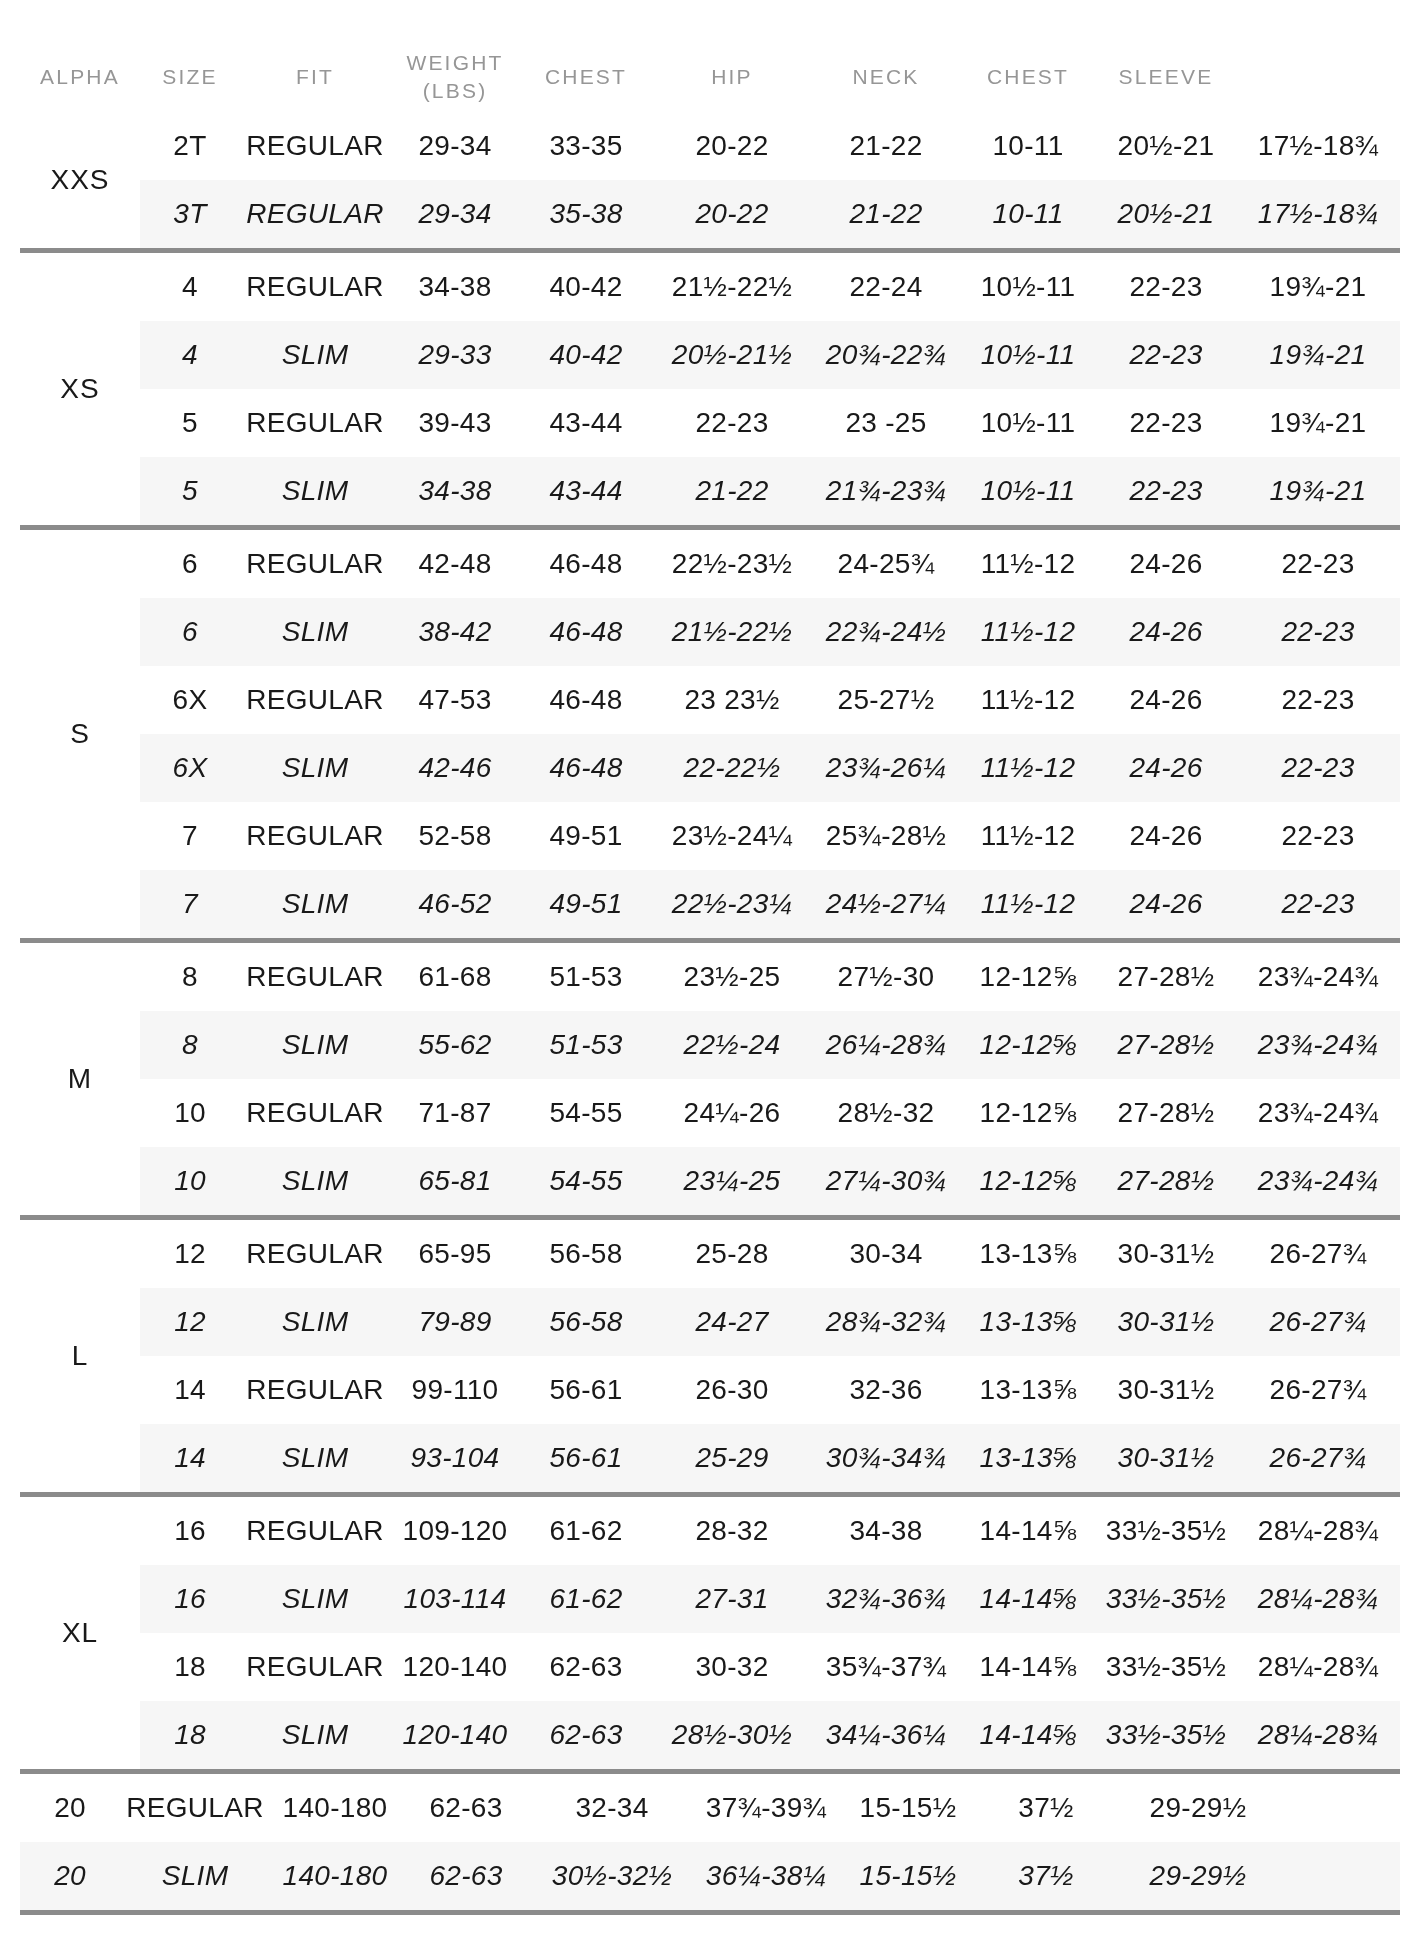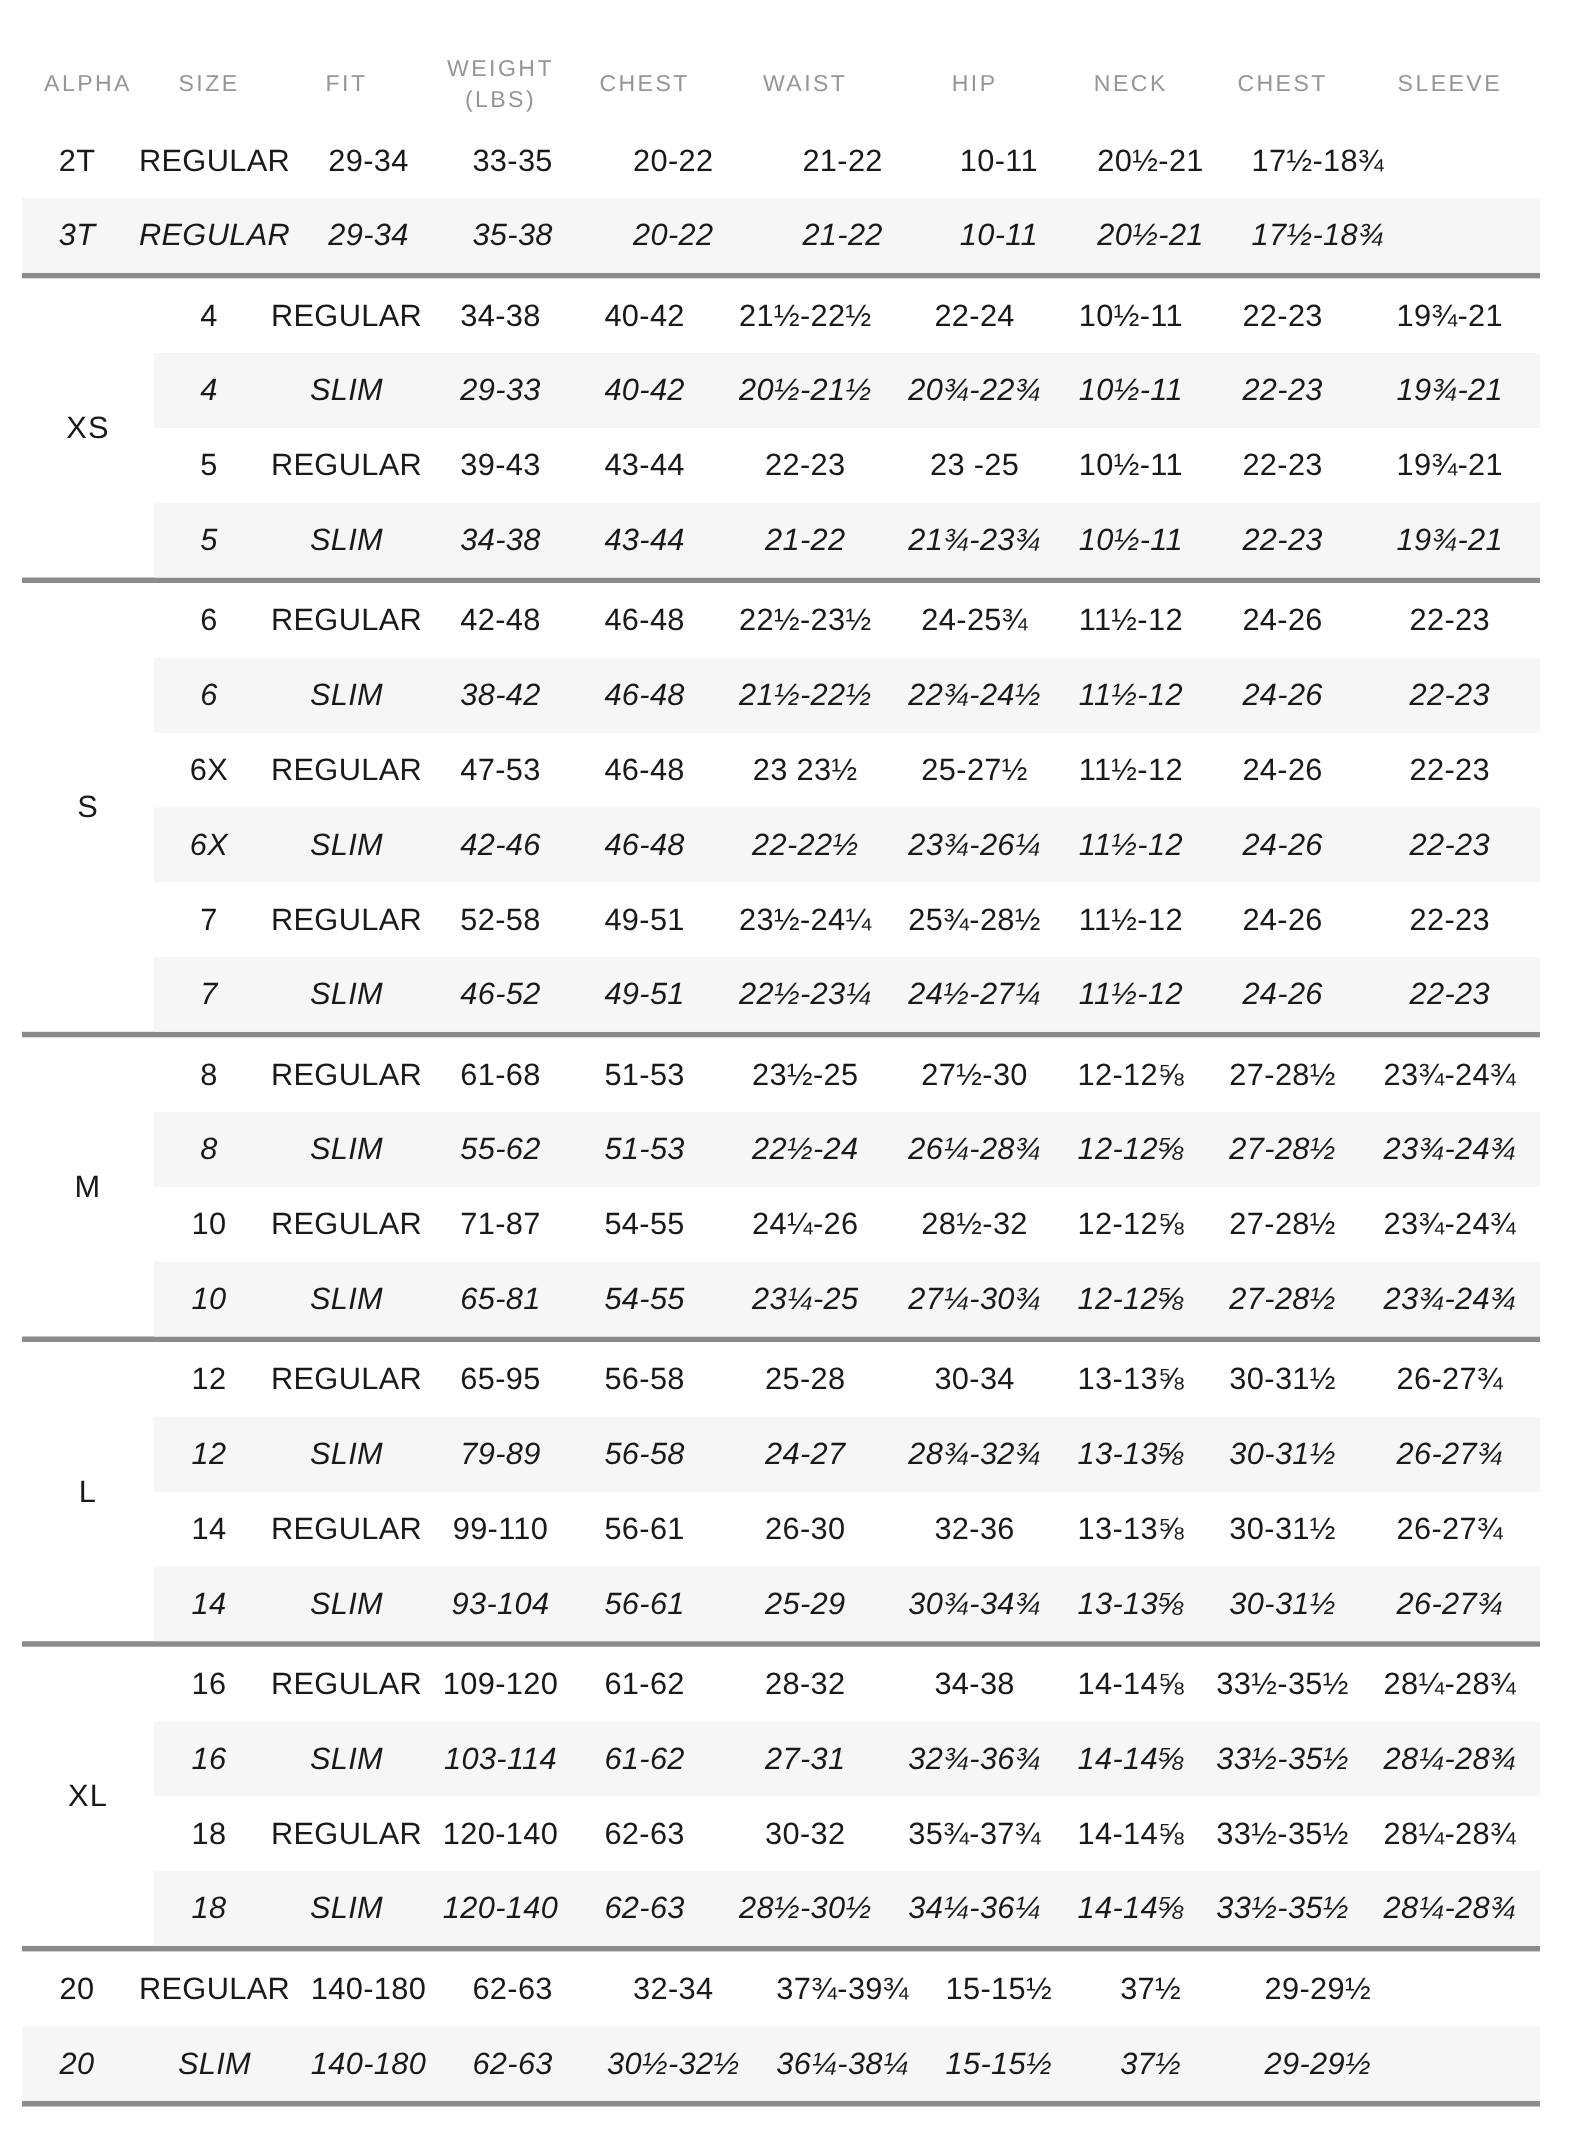--- a/index.html
+++ b/index.html
@@ -83,29 +83,29 @@
 
 <div class="chart">
   <div class="header-row">
     <div class="header-alpha hcell">ALPHA</div>
     <div class="hgrid">
         <div class="hcell">SIZE</div>
         <div class="hcell">FIT</div>
         <div class="hcell">WEIGHT
 (LBS)</div>
         <div class="hcell">CHEST</div>
-        <div class="hcell">WAIST</div>
         <div class="hcell">HIP</div>
         <div class="hcell">NECK</div>
         <div class="hcell">CHEST</div>
         <div class="hcell">SLEEVE</div>
       </div>
   </div>
   <div class="tbody">
       <div class="group">
+        <div class="alpha-cell">XXS</div>
         <div class="rows">
           <div class="row">
             <div class="cell">2T</div>
             <div class="cell">REGULAR</div>
             <div class="cell">29-34</div>
             <div class="cell">33-35</div>
             <div class="cell">20-22</div>
             <div class="cell">21-22</div>
             <div class="cell">10-11</div>
             <div class="cell">20½-21</div>

